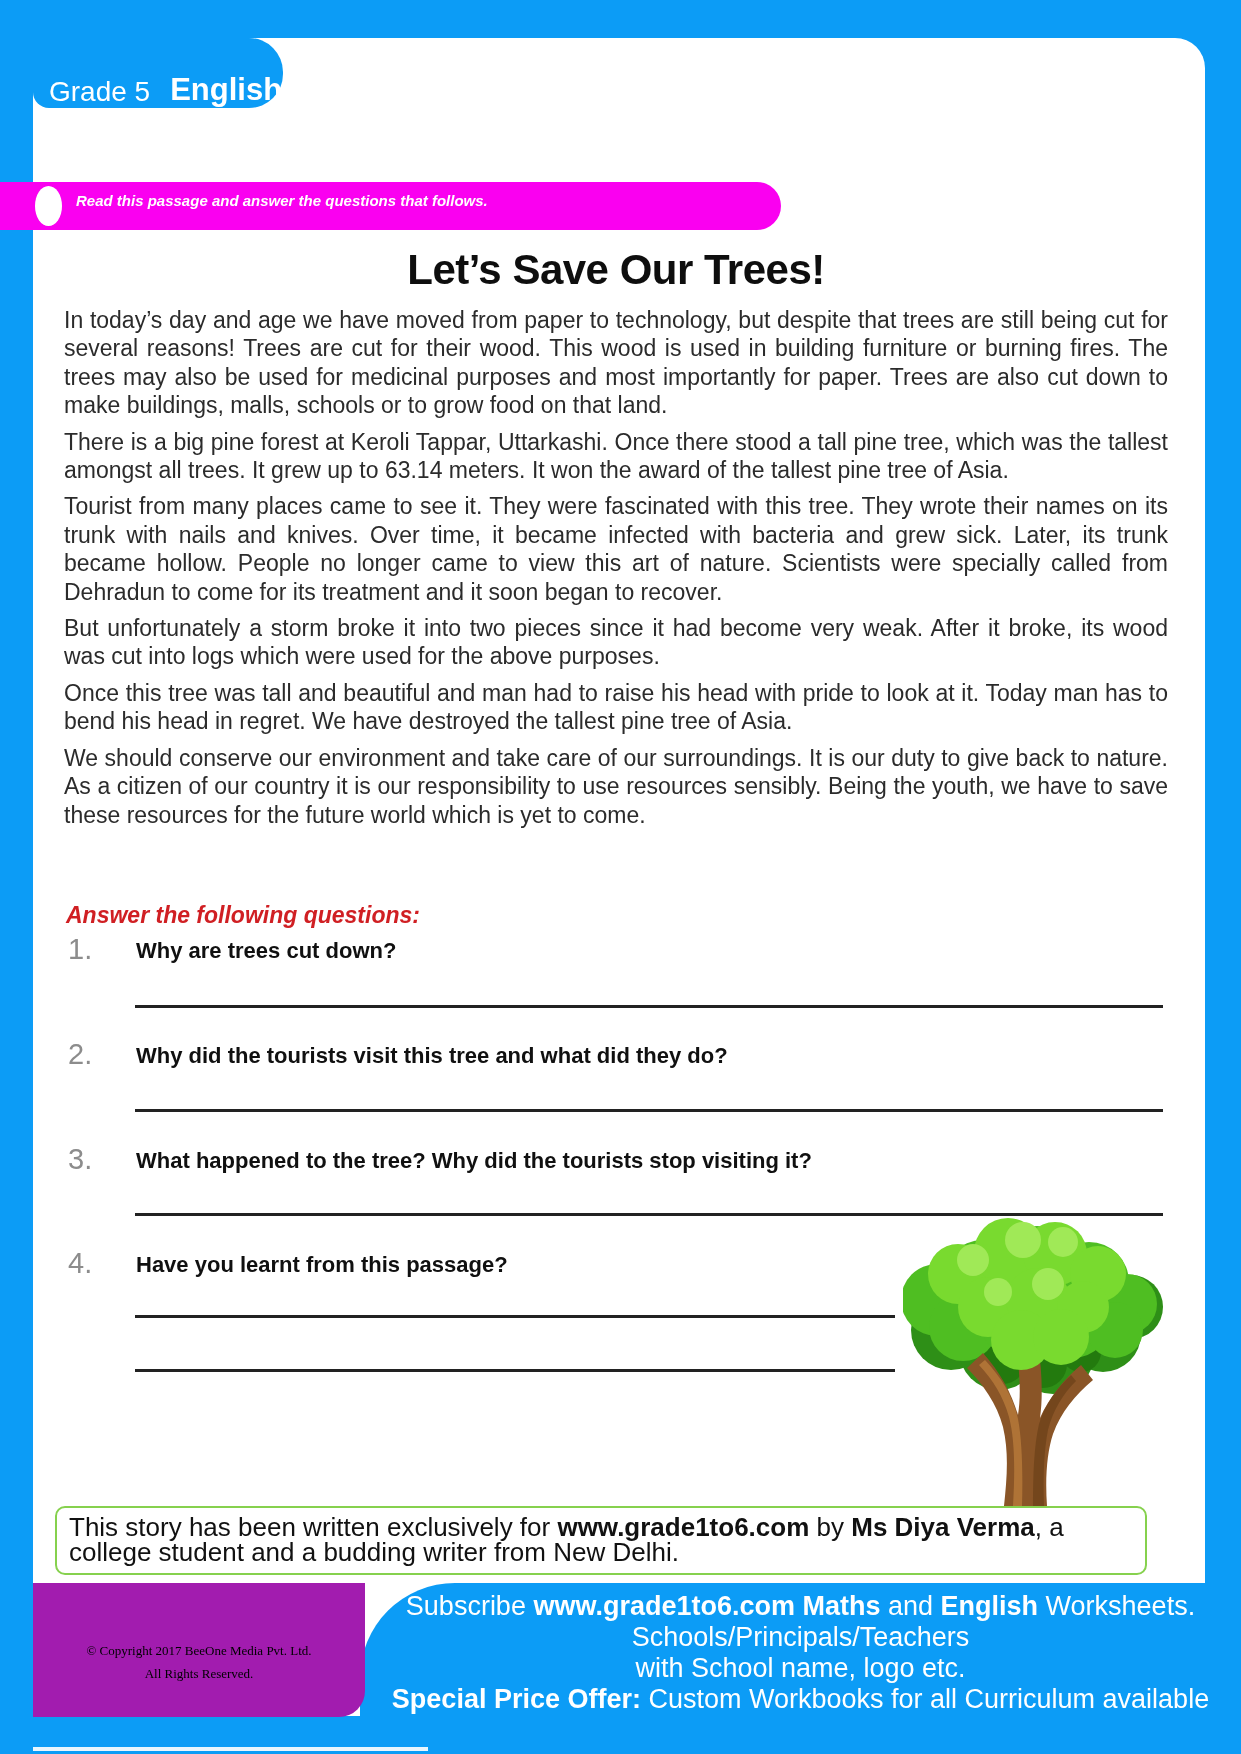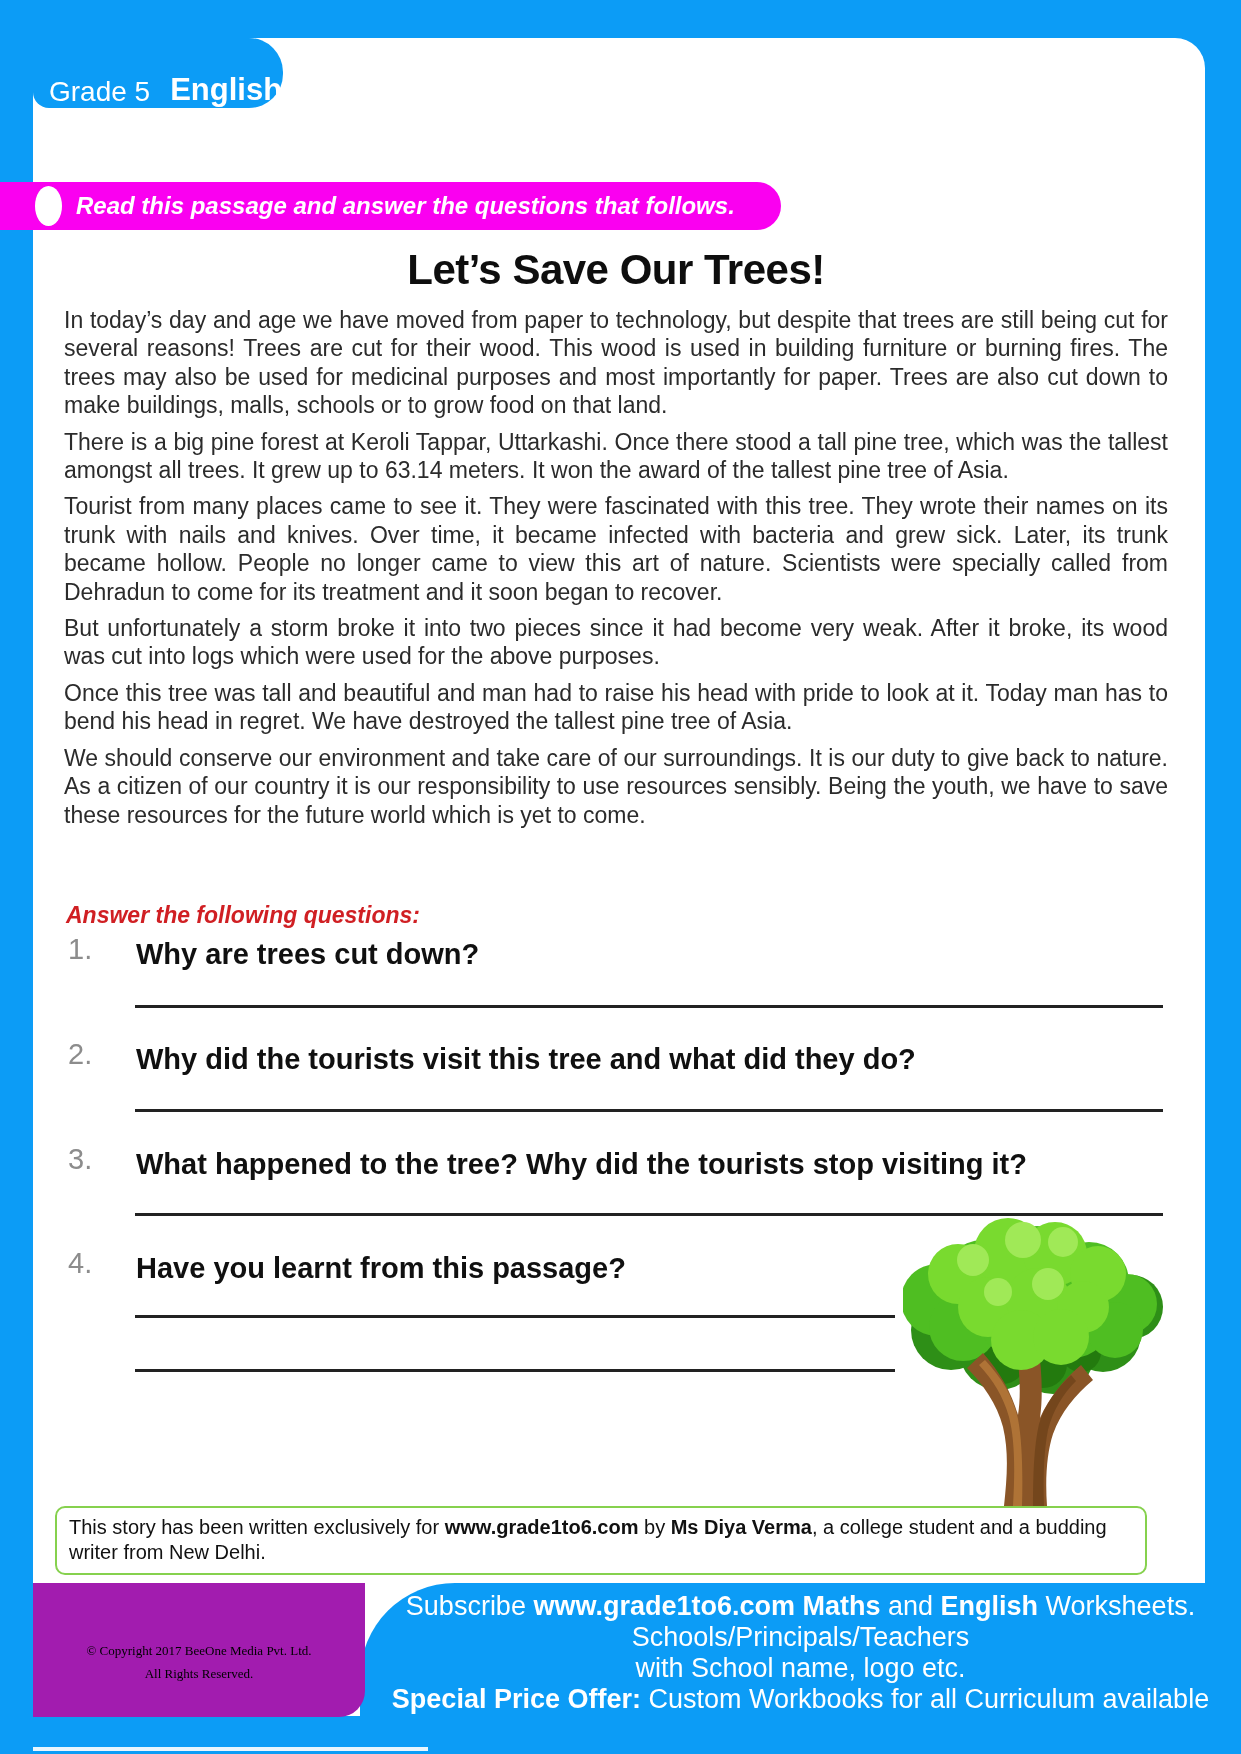--- a/index.html
+++ b/index.html
@@ -25,53 +25,53 @@
   .banner{
     position:absolute;left:0;top:182px;width:781px;height:48px;
     background:var(--magenta,#FA00F0);border-radius:0 24px 24px 0;
   }
   .banner .oval{
     position:absolute;left:35px;top:4px;width:27px;height:40px;
     background:#fff;border-radius:50%;
   }
   .banner .text{
     position:absolute;left:76px;top:10px;color:#fff;
-    font-weight:700;font-style:italic;font-size:24px;white-space:nowrap;
+    font-weight:700;font-style:italic;font-size:15px;white-space:nowrap;
   }
   .title{
     position:absolute;left:64px;width:1104px;top:246px;text-align:center;
     font-size:42px;font-weight:700;color:#0e0e0e;letter-spacing:-0.5px;
   }
   .passage{
     position:absolute;left:64px;top:306px;width:1104px;
     font-size:23px;line-height:28.4px;color:#2b2b2b;text-align:justify;
   }
   .passage p{margin:0 0 8px 0;}
   .q-heading{
     position:absolute;left:66px;top:902px;
     color:var(--red,#D01F23);font-size:23px;font-weight:700;font-style:italic;
   }
   .question{position:absolute;left:66px;width:1102px;}
   .question .num{
     position:absolute;left:2px;top:-5px;font-size:29px;color:#8c8c8c;font-weight:400;
   }
-  .question .qtext{margin-left:70px;font-size:29px;font-weight:700;color:#101010;}
+  .question .qtext{margin-left:70px;font-size:22px;font-weight:700;color:#101010;}
   .q1{top:938px}.q2{top:1043px}.q3{top:1148px}.q4{top:1252px}
   .answer-line{position:absolute;left:135px;height:0;border-bottom:3px solid #222;}
   .l1{top:1005px;width:1028px}
   .l2{top:1109px;width:1028px}
   .l3{top:1213px;width:1028px}
   .l4a{top:1315px;width:760px}
   .l4b{top:1369px;width:760px}
   .tree{position:absolute;left:903px;top:1212px;}
   
   .attribution{
     position:absolute;left:55px;top:1506px;width:1092px;box-sizing:border-box;
     border:2px solid var(--green_border,#86D14E);border-radius:10px;
-    padding:7px 12px 8px 12px;font-size:20px;line-height:25px;color:#111;
+    padding:7px 12px 8px 12px;font-size:26px;line-height:25px;color:#111;
     background:#fff;
   }
   .attribution b{font-weight:700;}
   
   .footer-main{
     position:absolute;left:360px;right:0;top:1583px;bottom:0;
     background:var(--blue,#0C9CF6);border-top-left-radius:95px;
     color:#fff;text-align:center;padding-top:8px;box-sizing:border-box;
     font-size:27px;line-height:31px;
   }

